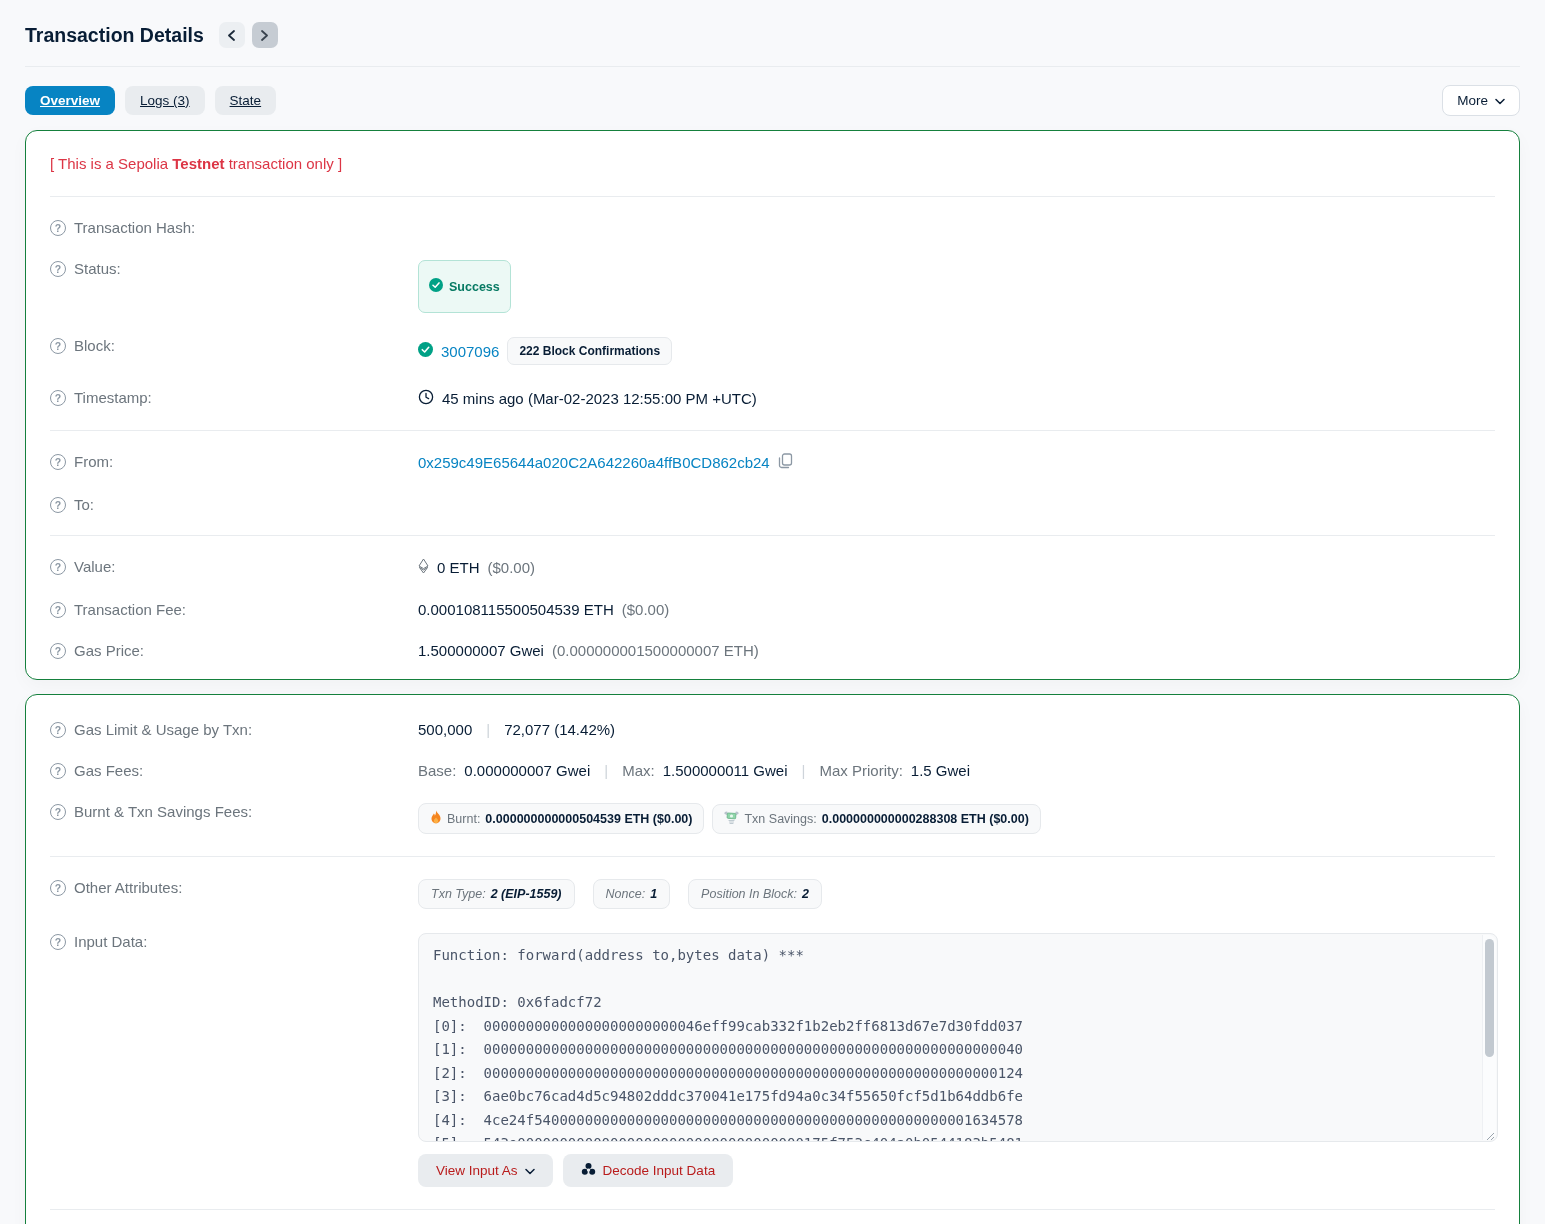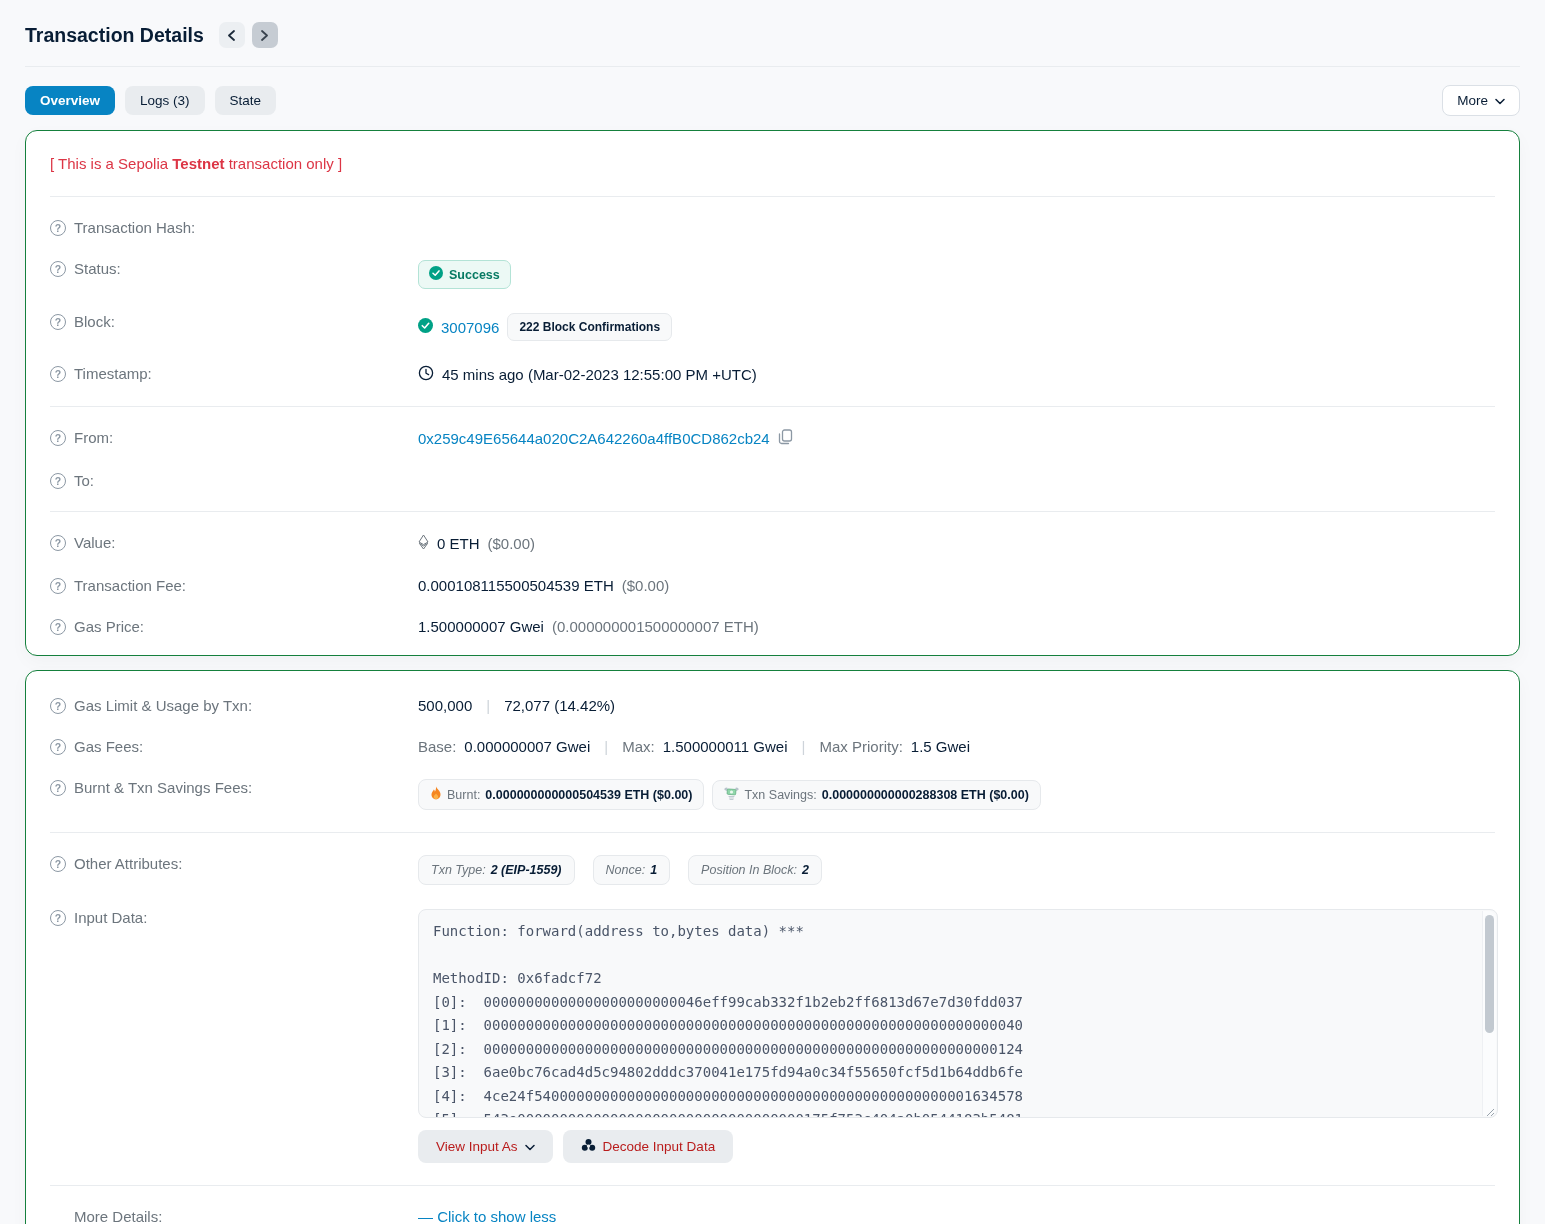--- a/index.html
+++ b/index.html
@@ -15,21 +15,21 @@
   .page-header { display:flex; align-items:center; gap:7px; padding:22px 0 18px 0; border-bottom:1px solid #e9ecef; }
   .page-title { font-size:19.5px; font-weight:bold; color:#081d35; }
   .nav-btn { width:26px; height:26px; border:none; border-radius:7px; display:flex; align-items:center; justify-content:center; cursor:pointer; }
   .nav-btn.prev { background:#eceff2; margin-left:8px; }
   .nav-btn.next { background:#c6ccd3; }
   .nav-btn svg { display:block; }
 
   
   .tabs-row { display:flex; align-items:center; justify-content:space-between; margin:18px 0 14px 0; }
   .tabs { display:flex; gap:10px; }
-  .tab { padding:7px 15px; border-radius:8px; font-size:13.5px; background:#e9ecef; color:#081d35; font-weight:500; border:none; cursor:pointer; }
+  .tab { padding:7px 15px; border-radius:8px; font-size:13.5px; background:#e9ecef; color:#081d35; font-weight:500; border:none; cursor:pointer;text-decoration:underline; }
   .tab.active { background:#0784c3; color:#ffffff; font-weight:600; }
   .more-btn { display:flex; align-items:center; gap:7px; padding:7px 14px; border-radius:8px; font-size:13.5px; background:#ffffff; border:1px solid #dbe0e6; color:#081d35; cursor:pointer; }
 
   
   .card { background:#ffffff; border:1px solid #15803d; border-radius:12px; box-shadow:0 6px 18px rgba(0,0,0,.03); padding:8px 24px; margin-bottom:14px; }
   .divider { border-top:1px solid #e9ecef; margin:10px 0; }
 
   .row { display:flex; align-items:flex-start; padding:12px 0; }
   .row-label { width:368px; min-width:368px; color:#6c757d; display:flex; align-items:center; gap:8px; }
   .row-value { flex:1; display:flex; align-items:center; gap:8px; flex-wrap:wrap; }
@@ -39,21 +39,21 @@
   .help-icon { width:16px; height:16px; min-width:16px; border:1px solid #8c98a4; border-radius:50%; color:#8c98a4; font-size:10.5px; display:inline-flex; align-items:center; justify-content:center; font-weight:bold; }
 
   .notice { padding:16px 0 14px 0; color:#dc3545; font-size:15px; }
   .notice b { font-weight:bold; }
 
   .link { color:#0784c3; text-decoration:none; cursor:pointer; }
 
   .icon-btn { background:none; border:none; cursor:pointer; display:inline-flex; align-items:center; padding:0; }
 
   
-  .status-badge { display:inline-flex; align-items:center; gap:6px; padding:5px 10px; border-radius:7px; background:#ecf9f5; border:1px solid #b3e3d6; color:#077a63; font-size:12.5px; font-weight:600; }
+  .status-badge { display:inline-flex; align-items:center; gap:6px; padding:17px 10px; border-radius:7px; background:#ecf9f5; border:1px solid #b3e3d6; color:#077a63; font-size:12.5px; font-weight:600; }
   .conf-badge { display:inline-flex; align-items:center; padding:6px 11px; border-radius:7px; background:#f8f9fa; border:1px solid #e6e9ec; color:#081d35; font-size:12px; font-weight:600; }
   .fee-badge { display:inline-flex; align-items:center; gap:5px; padding:6px 11px; border-radius:8px; background:#f8f9fa; border:1px solid #e6e9ec; font-size:12.5px; }
   .fee-badge .lab { color:#6c757d; }
   .fee-badge .val { font-weight:bold; color:#081d35; }
   .pill { display:inline-flex; align-items:center; gap:5px; padding:7px 12px; border-radius:8px; background:#f8f9fa; border:1px solid #e6e9ec; font-size:12.5px; margin-right:10px;font-style:italic; }
   .pill .lab { color:#6c757d; }
   .pill .val { font-weight:bold; color:#081d35; }
 
   
   .input-wrap { position:relative; width:1080px; }

